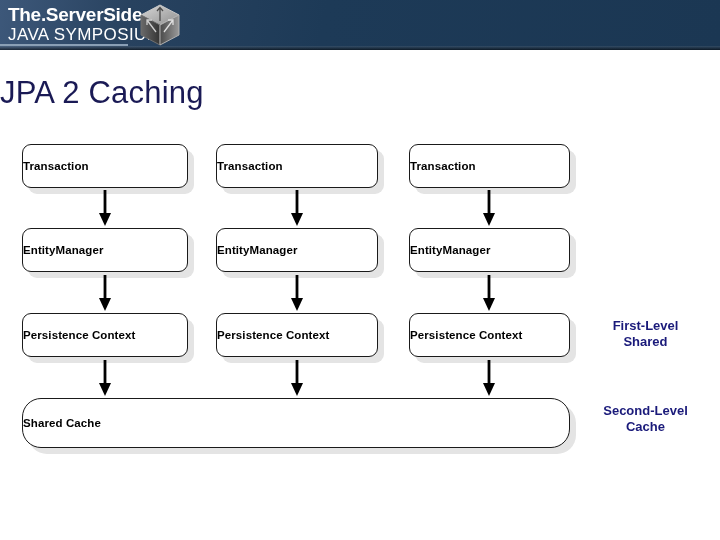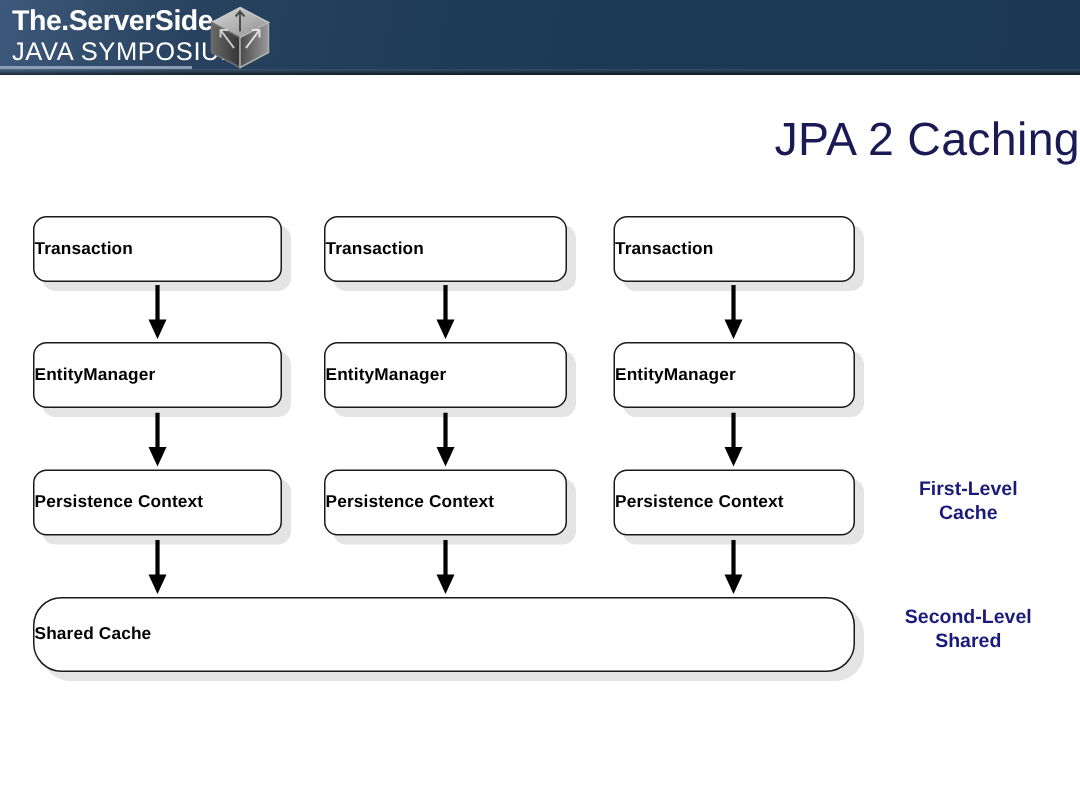--- a/index.html
+++ b/index.html
@@ -60,21 +60,21 @@
     position: absolute;
     left: 136px; top: 2px;
     width: 48px; height: 46px;
   }
 
   
   #page-title {
     position: absolute;
     left: 0; top: 75px;
     width: 720px;
-    text-align: right;
+    text-align: left;
     font-size: 31px;
     color: #1a1a55;
     font-family: "Liberation Sans", sans-serif;
     font-weight: normal;
     letter-spacing: 0.2px;
   }
 
   
   #diagram {
     position: absolute;
@@ -220,16 +220,16 @@
       </svg>
       <svg class="arrow" viewBox="0 0 14 36" style="left: 482px; top: 360px; position: absolute; width: 14px; height: 36px;">
         <rect x="5.6" y="0" width="2.8" height="24" fill="#000"></rect>
         <polygon points="1,23 13,23 7,36" fill="#000"></polygon>
       </svg>
     </div>
     <div class="node-box" style="left: 22px; top: 398px; width: 548px; height: 50px; border-radius: 19px;">
       <span class="node-label">Shared Cache</span>
     </div>
     <div class="side-label" style="left: 588px; top: 318px; width: 115px;">First-Level
+Shared</div>
+    <div class="side-label" style="left: 588px; top: 403px; width: 115px;">Second-Level
 Cache</div>
-    <div class="side-label" style="left: 588px; top: 403px; width: 115px;">Second-Level
-Shared</div>
   </div>
 
 </body></html>

